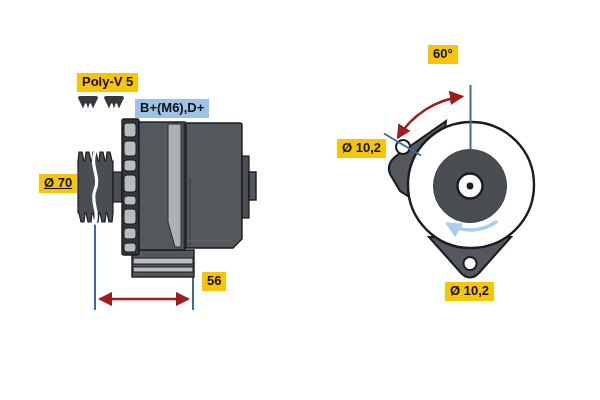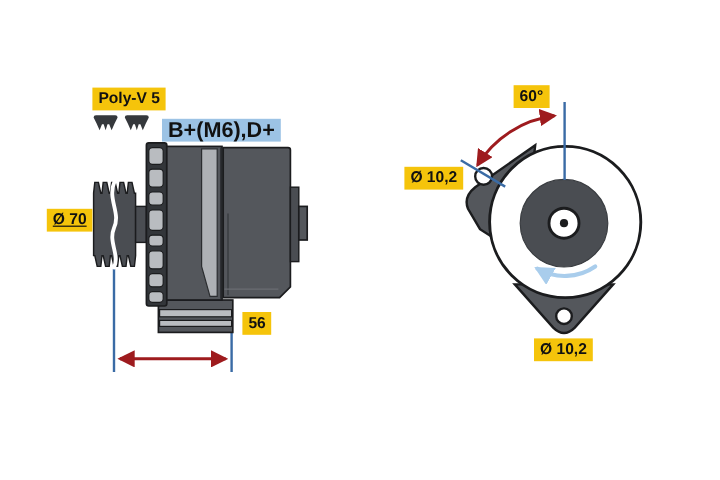--- a/index.html
+++ b/index.html
@@ -24,21 +24,21 @@
   .glyph       { fill:#35383c; stroke:none; }
   .wave        { stroke:#ffffff; stroke-width:3.2; fill:none; stroke-linecap:round; }
 
   
   .lbl {
     position:absolute; display:inline-block;
     background:var(--label-yellow); color:var(--label-text);
     font-weight:bold; font-size:13px; line-height:16px;
     padding:1px 5px 2px 5px; white-space:nowrap;
   }
-  .lbl.blue { background:var(--label-blue); font-size:18px; }
+  .lbl.blue { background:var(--label-blue); font-size:13px; }
 </style>
 </head>
 <body>
 
 <div class="canvas">
 
   <svg class="drawing" width="600" height="400" viewBox="0 0 600 400">
     <defs>
       <marker id="arr-red" viewBox="0 0 10 10" refX="8.5" refY="5" markerWidth="6" markerHeight="6" orient="auto-start-reverse">
         <path d="M0,0 L10,5 L0,10 Z" style="fill:var(--dim-red)"></path>
@@ -113,17 +113,17 @@
 
       <path class="red-line" d="M462,96.5 A88,88 0 0 0 398,137.5" marker-start="url(#arr-red)" marker-end="url(#arr-red)"></path>
 
       <path class="ltblue-line" d="M496,222 A45,45 0 0 1 448,224" marker-end="url(#arr-ltblue)"></path>
     </g>
   </svg>
 
   <div class="lbl" style="left:77px;  top:73px;">Poly-V 5</div>
   <div class="lbl blue" style="left:135px; top:99px;">B+(M6),D+</div>
   <div class="lbl" style="left:39px;  top:174px;text-decoration:underline;">Ø 70</div>
-  <div class="lbl" style="left:202px; top:260px;">56</div>
-  <div class="lbl" style="left:428px; top:71px;text-align:right;">60°</div>
+  <div class="lbl" style="left:202px; top:272px;">56</div>
+  <div class="lbl" style="left:428px; top:45px;text-align:right;">60°</div>
   <div class="lbl" style="left:337px; top:139px;">Ø 10,2</div>
   <div class="lbl" style="left:445px; top:282px;">Ø 10,2</div>
 </div>
 
 </body></html>

